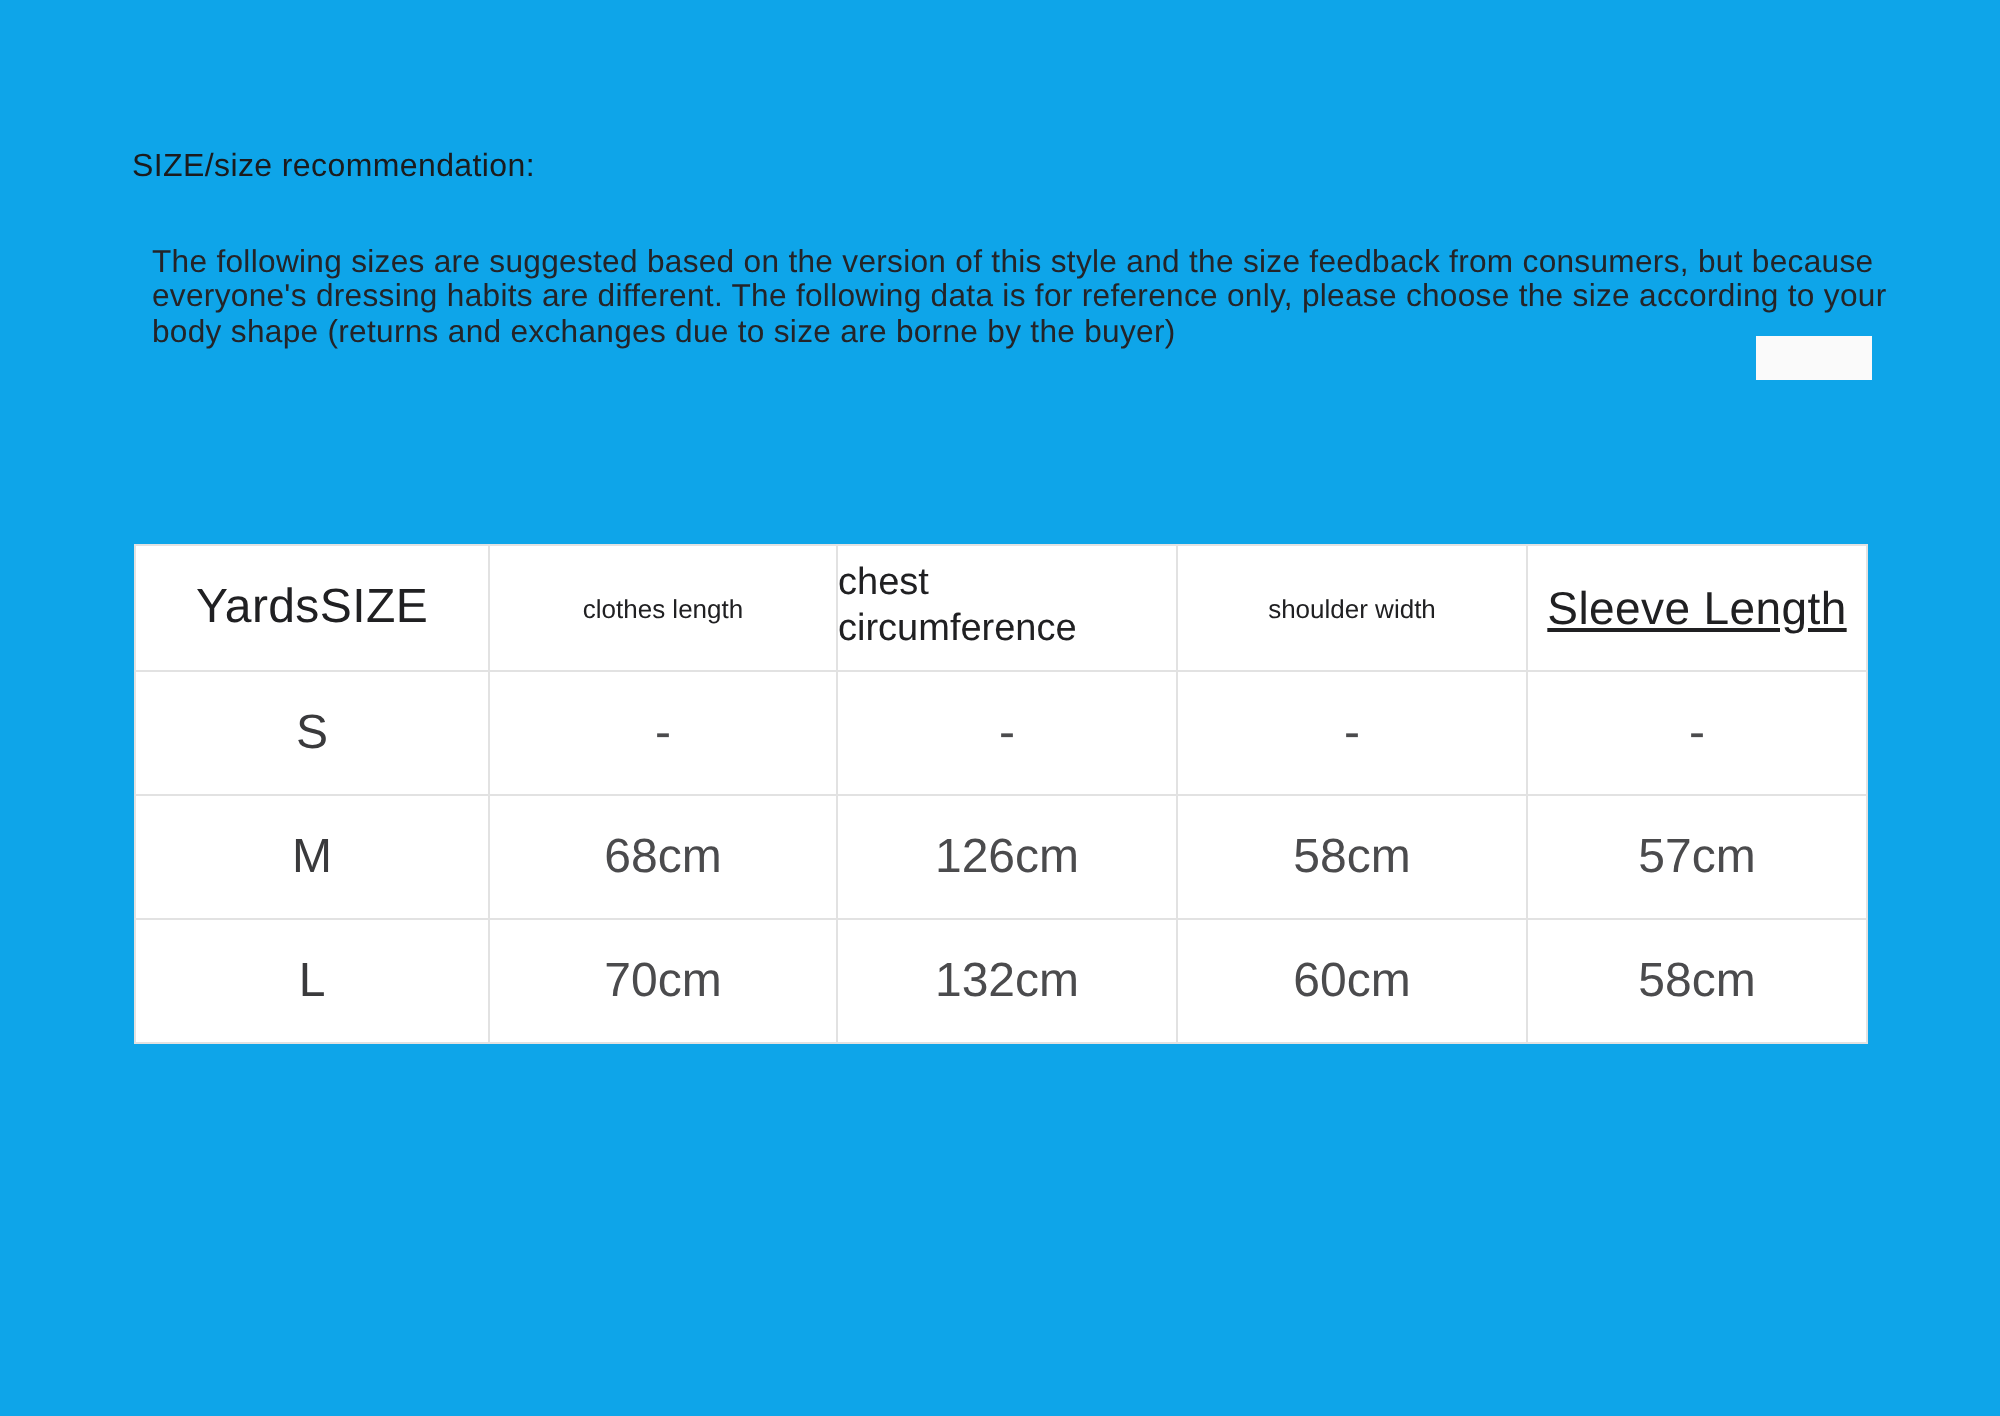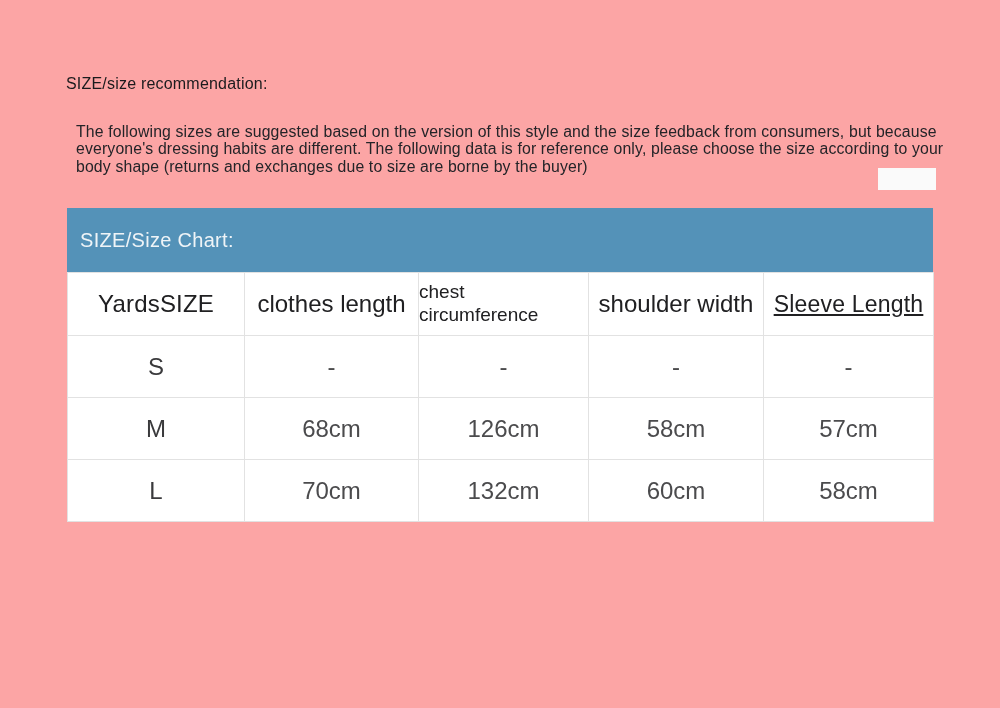--- a/index.html
+++ b/index.html
@@ -4,21 +4,21 @@
 <style>
   * { margin: 0; padding: 0; box-sizing: border-box; }
   html, body { background: #ffffff; }
   body {
     width: 1000px; height: 708px;
     position: relative;
     overflow: hidden;
     font-family: "Liberation Sans", "DejaVu Sans", sans-serif;
     -webkit-font-smoothing: antialiased;
   }
-  .page { position: absolute; inset: 0; background: #fca5a5; }
+  .page { position: absolute; inset: 0; background: #0ea5e9; }
 
   .rec-heading {
     position: absolute; left: 66px; top: 74px;
     font-size: 16px; line-height: 1.2; font-weight: 400;
     color: var(--heading_text, #1b1b1d);
     letter-spacing: 0.2px;
   }
   .rec-body {
     position: absolute; left: 76px; top: 123px; width: 876px;
     font-size: 15.8px; line-height: 17.4px; font-weight: 400;
@@ -58,21 +58,21 @@
     text-align: center; vertical-align: middle;
     background: #ffffff;
   }
   .size-table thead tr { height: 63px; }
   .size-table tbody tr { height: 62px; }
 
   .size-table thead th {
     font-weight: 400; color: var(--header_cell_text, #202022);
   }
   .size-table thead th.h-yards  { font-size: 24px; letter-spacing: 0.2px; text-align: center; }
-  .size-table thead th.h-mid    { font-size: 24px; }
+  .size-table thead th.h-mid    { font-size: 13px; }
   .size-table thead th.h-chest  { font-size: 19px; text-align: left; padding-right: 2px; line-height: 1.2; }
   .size-table thead th.h-sleeve { font-size: 23px; letter-spacing: 0.2px; text-decoration: underline; }
 
   .size-table tbody th.size-cell {
     font-size: 24px; font-weight: 500;
     color: var(--size_cell_text, #3a3a3c);
   }
   .size-table tbody td.value-cell {
     font-size: 24px; font-weight: 400;
     color: var(--value_cell_text, #4b4b4d);
@@ -82,23 +82,20 @@
 <body>
 
 <div class="page">
 
   <div class="rec-heading">SIZE/size recommendation:</div>
 
   <div class="rec-body">The following sizes are suggested based on the version of this style and the size feedback from consumers, but because everyone's dressing habits are different. The following data is for reference only, please choose the size according to your body shape (returns and exchanges due to size are borne by the buyer)</div>
 
   <div class="ghost-artifact"></div>
 
-  <div class="banner">
-    <span class="banner-title">SIZE/Size Chart:</span>
-  </div>
 
   <table class="size-table">
     <colgroup>
       <col class="c1">
         <col class="c2">
         <col class="c3">
         <col class="c4">
         <col class="c5">
     </colgroup>
     <thead>

